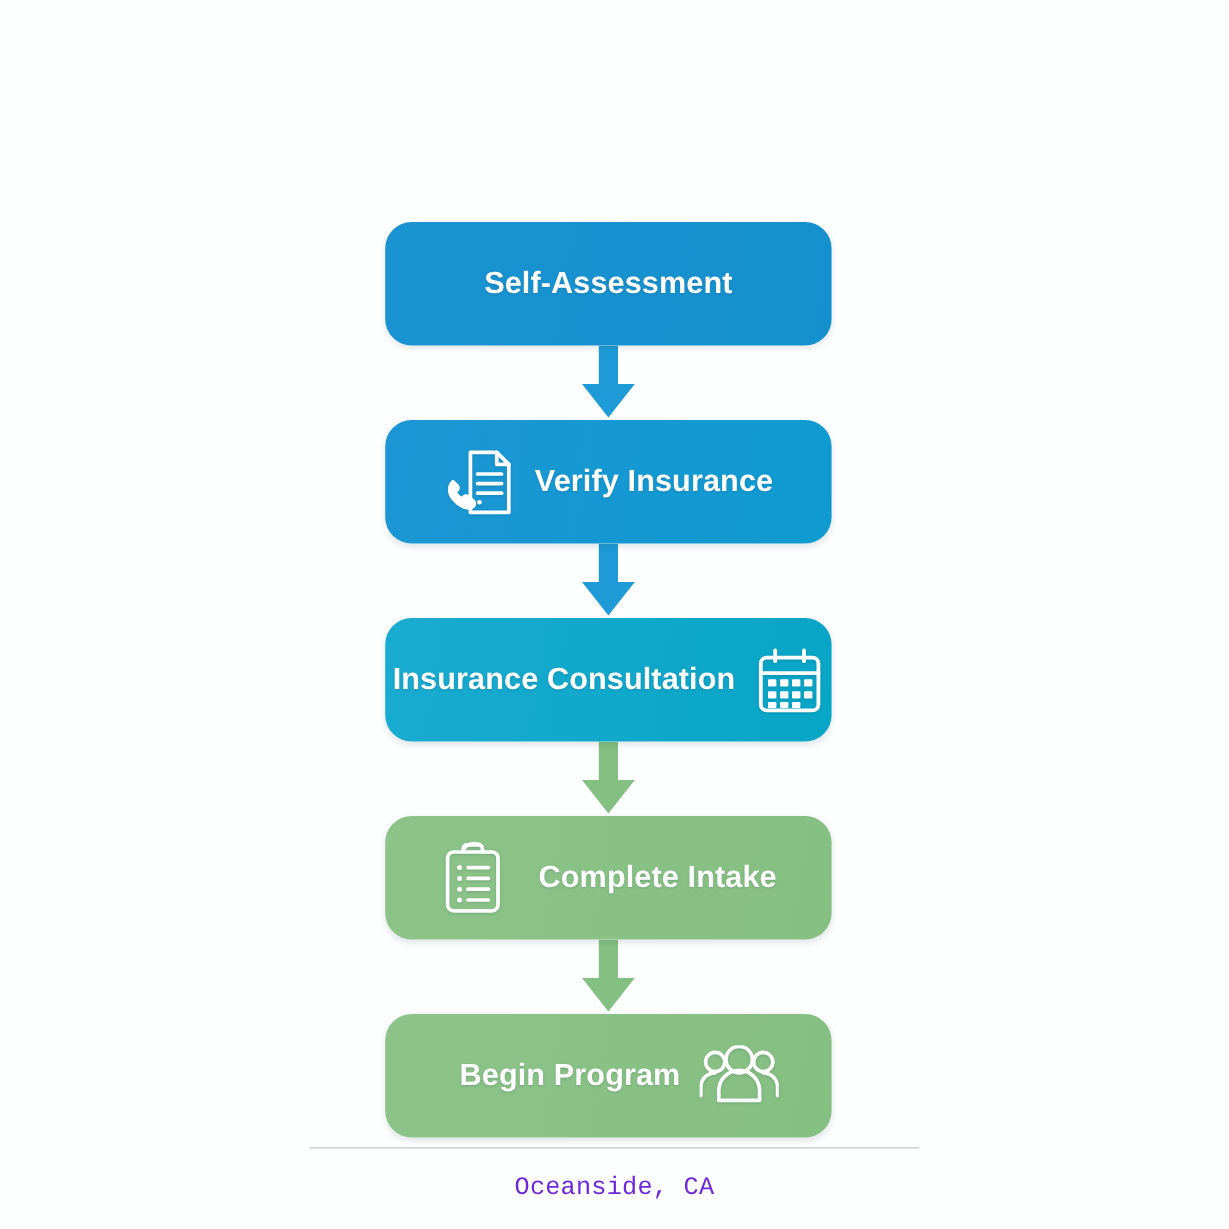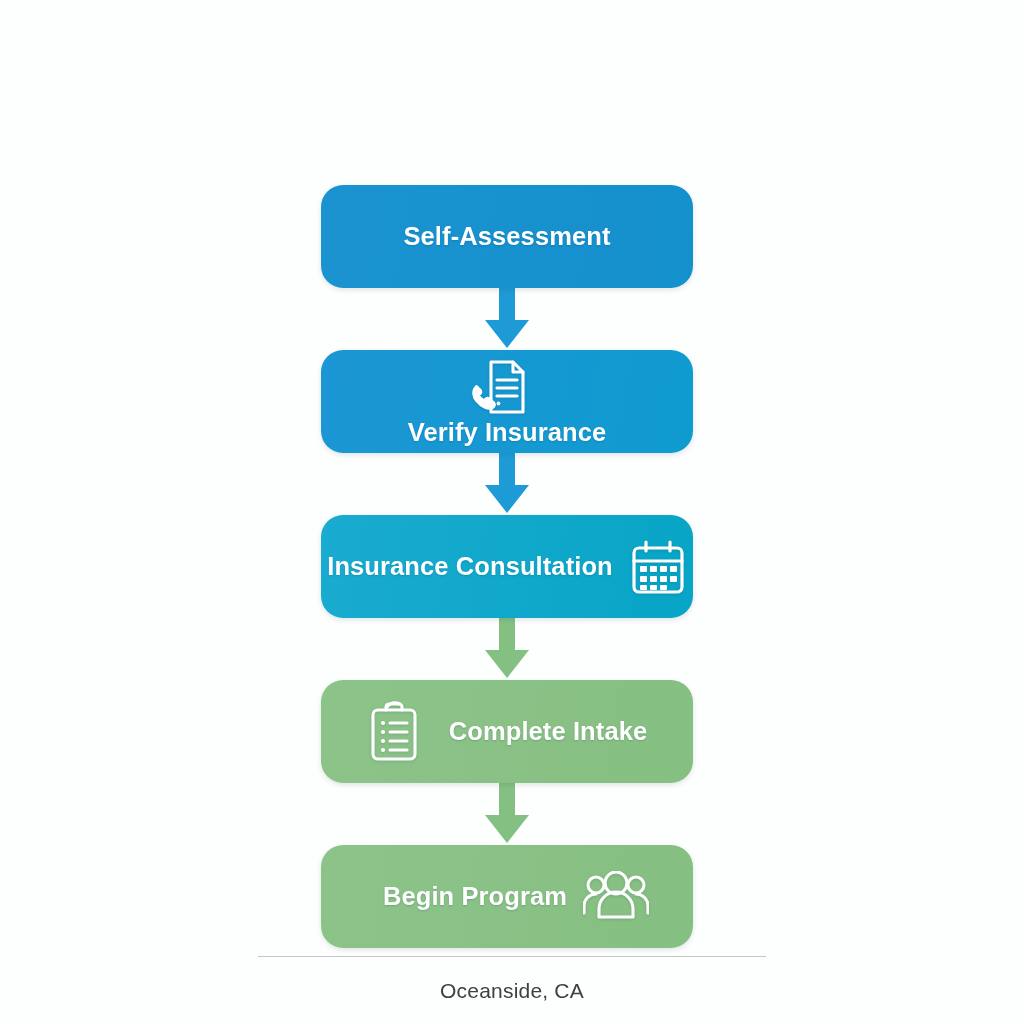--- a/index.html
+++ b/index.html
@@ -86,22 +86,22 @@
     text-align: center;
   }
   #footer-rule {
     width: 100%;
     height: 1px;
     background: #c3c5c7;
     margin: 0 0 22px 0;
   }
   #footer-caption {
     font-size: 21px;
-    color: #404040;
-    font-family: Liberation Sans, sans-serif;
+    color: #6d28d9;
+    font-family: Liberation Mono, monospace;
     letter-spacing: 0.2px;
   }
 </style>
 </head>
 <body>
 
 <div id="flow-card" style="background: rgb(253, 254, 254);">
 
   <div id="flow-stack">
 
@@ -109,21 +109,21 @@
 
       <span class="step-label" style="color: rgb(255, 255, 255);">Self-Assessment</span>
     </div>
 
     <div class="flow-arrow">
       <svg width="56" height="62" viewBox="0 0 56 62" aria-hidden="true">
         <path class="arrow-shape" d="M20 0 H36 V32 H50 L28 60 L6 32 H20 Z" fill="#1e9bd7"></path>
       </svg>
     </div>
 
-    <div class="flow-step" style="background: linear-gradient(100deg, rgb(28, 150, 212) 0%, rgb(15, 155, 208) 100%); flex-direction: column;">
+    <div class="flow-step" style="background: linear-gradient(100deg, rgb(28, 150, 212) 0%, rgb(15, 155, 208) 100%);">
       <span class="step-icon icon-left">
         <svg width="60" height="62" viewBox="0 0 60 62" fill="none" stroke="#ffffff" stroke-width="3.1" stroke-linecap="round" stroke-linejoin="round">
           <path d="M22 6 H44 L54 16 V56 H22 Z"></path>
           <path d="M44 6 V16 H54"></path>
           <line x1="28" y1="24" x2="48" y2="24"></line>
           <line x1="28" y1="32" x2="48" y2="32"></line>
           <line x1="28" y1="40" x2="48" y2="40"></line>
           <circle cx="29.5" cy="47.5" r="1.9" fill="#ffffff" stroke="none"></circle>
           <path d="M7 30 C3 34 3 40 7 45 C12 51 19 55 24 52 C26 51 27 48 25 46 L20 42 C18 41 16 42 15 44 C13 43 11 41 10 39 C12 38 13 36 12 34 L8 30 C7.5 29.5 7.2 29.7 7 30 Z" fill="#ffffff" stroke="#ffffff" stroke-width="1.6"></path>
         </svg>

